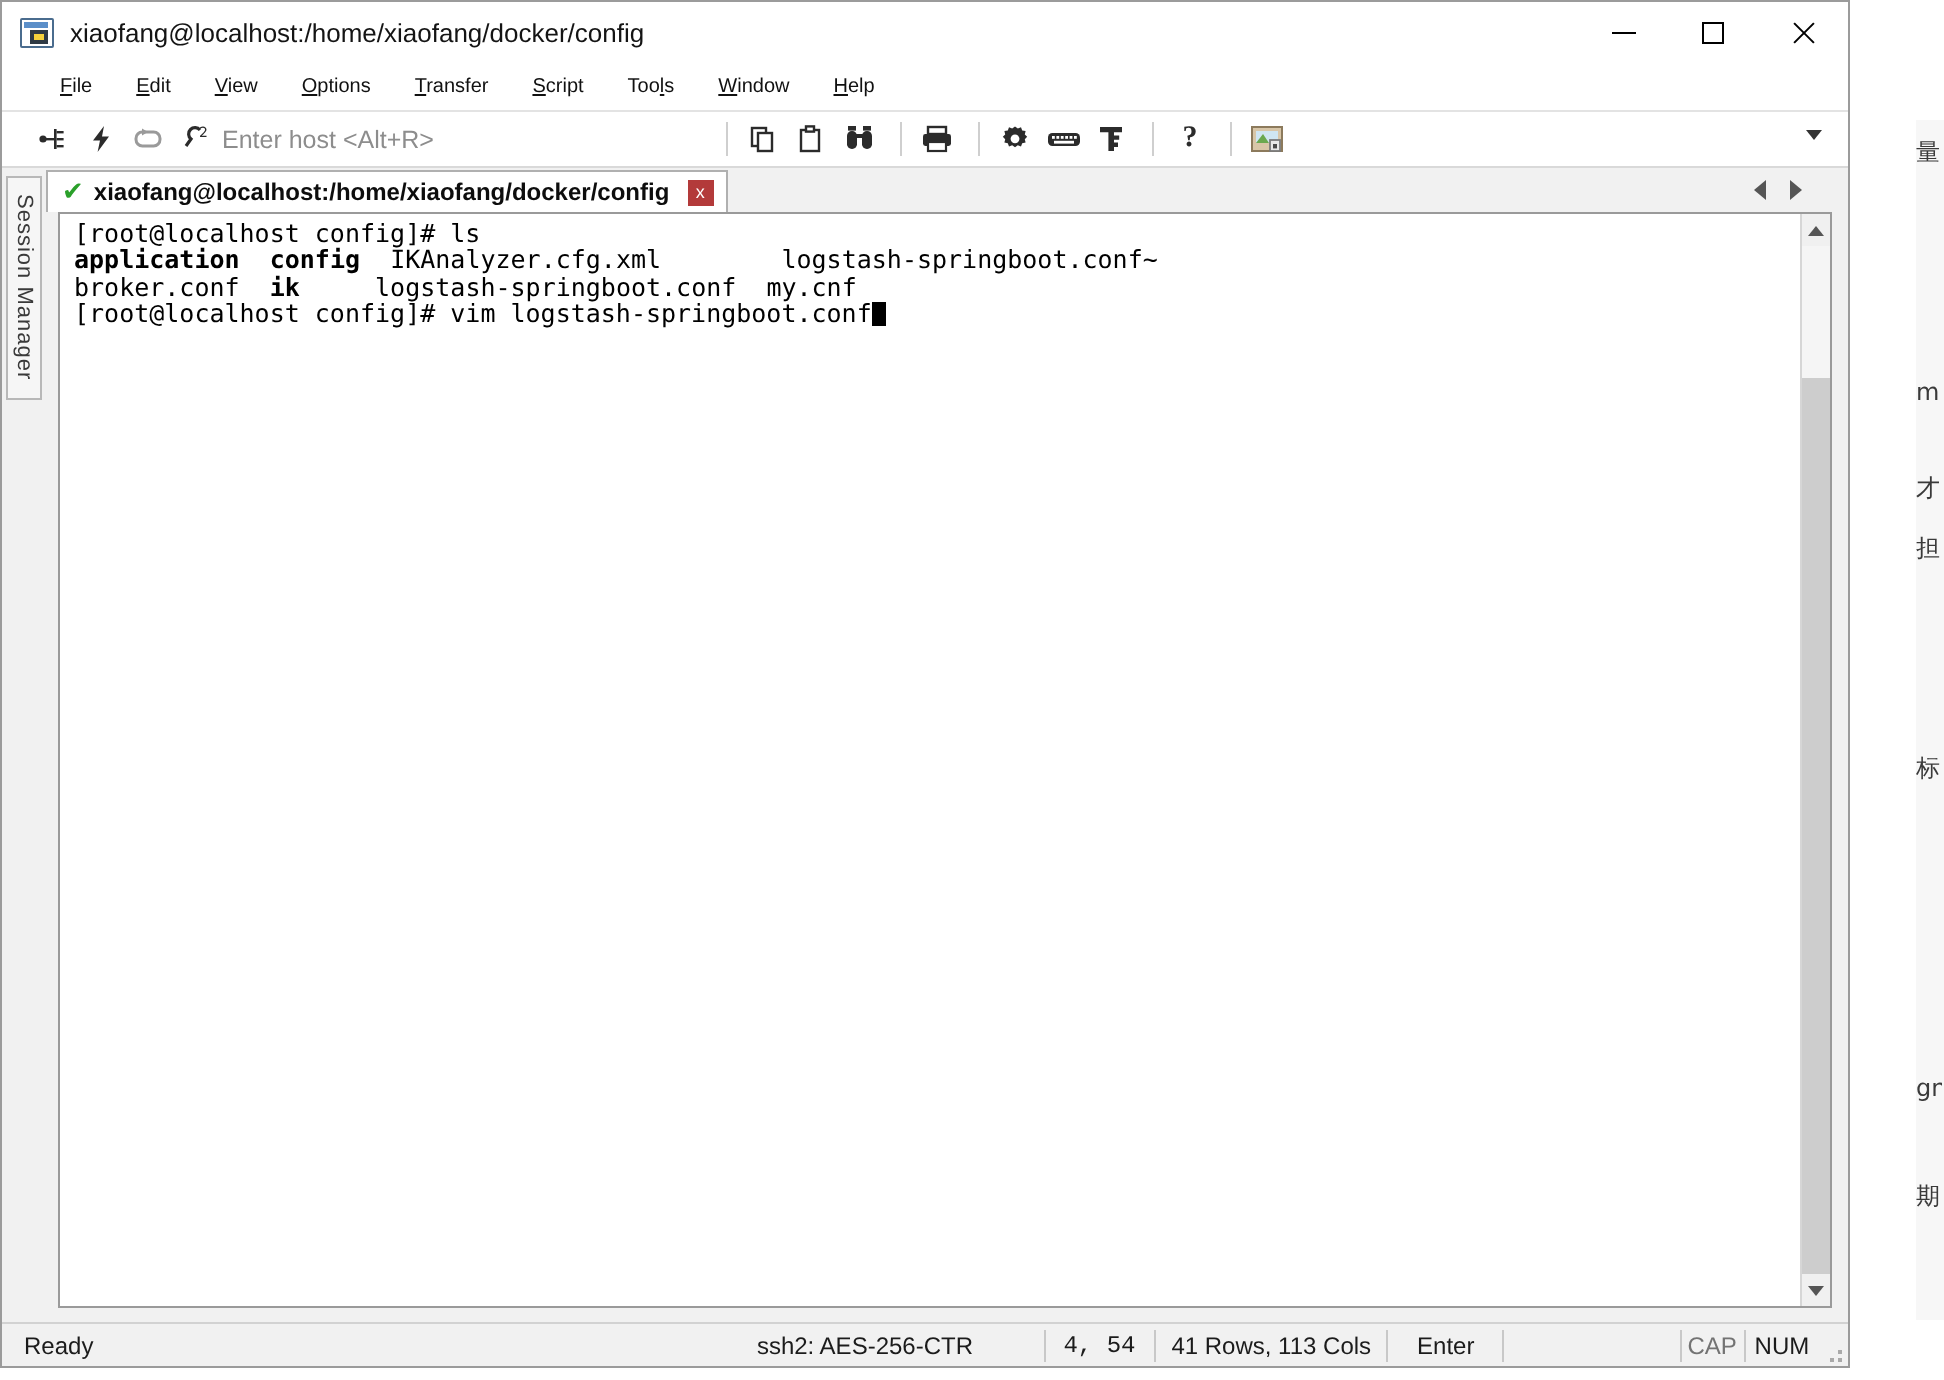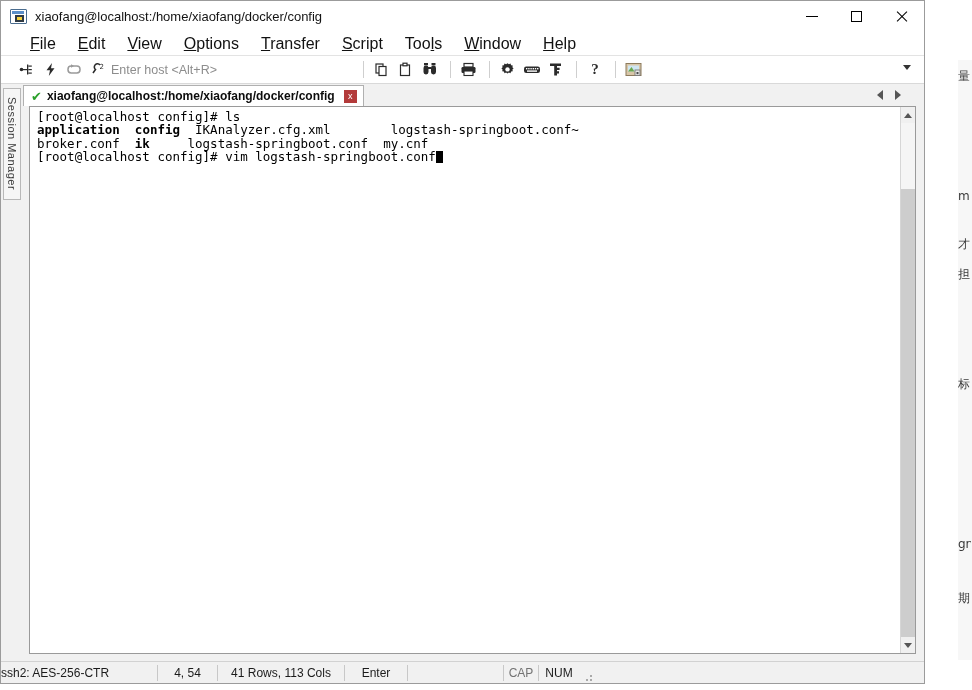--- a/index.html
+++ b/index.html
@@ -96,21 +96,21 @@
 
   
   #menubar {
     height: 24px; min-height: 24px;
     display: flex; align-items: center;
     background: #ffffff;
     padding-left: 18px;
     border-bottom: 1px solid #e3e3e3;
   }
   .menu-item {
-    font-size: 16px; color: #111; padding: 2px 11px; white-space: nowrap;
+    font-size: 10px; color: #111; padding: 2px 11px; white-space: nowrap;
     font-family: "Liberation Sans", sans-serif;
   }
   .menu-item u { text-decoration: underline; }
 
   
   #toolbar {
     height: 28px; min-height: 28px;
     background: #ffffff;
     display: flex; align-items: center;
     padding-left: 14px;
@@ -238,21 +238,21 @@
     background: #f1f1f1;
     border-top: 1px solid #d2d2d2;
     display: flex; align-items: center;
     font-size: 12px; color: #1b1b1b;
     font-family: "Liberation Sans", sans-serif;
   }
   .sb-cell { height: 22px; display: flex; align-items: center; white-space: nowrap; }
   .sb-div { width: 1px; height: 16px; background: #c8c8c8; }
   #sb-ready { padding-left: 11px; width: 410px; }
   #sb-cipher { padding-left: 0px; width: 156px; justify-content: flex-start; }
-  #sb-pos { width: 59px; justify-content: center; }
+  #sb-pos { width: 59px; justify-content: center; font-family: Liberation Mono, monospace; }
   #sb-dims { width: 126px; justify-content: center; }
   #sb-emul { width: 62px; justify-content: center; }
   #sb-spacer { width: 95px; }
   #sb-cap { width: 34px; justify-content: center; color: #737373; }
   #sb-num { width: 40px; justify-content: center; color: #1b1b1b; }
   #sb-grip { width: 16px; position: relative; }
   #sb-grip i {
     position: absolute; width: 2px; height: 2px; background: #a9a9a9;
   }
 </style>
@@ -456,20 +456,21 @@
               <i class="sb-dn"></i>
             </div>
         </div>
       </div>
 
       <div id="term-bottom-pad"></div>
     </div>
   </div>
 
   <div id="statusbar">
+    <div class="sb-cell" id="sb-ready">Ready</div>
     <div class="sb-cell" id="sb-cipher">ssh2: AES-256-CTR</div>
     <div class="sb-div"></div>
     <div class="sb-cell" id="sb-pos">4, 54</div>
     <div class="sb-div"></div>
     <div class="sb-cell" id="sb-dims">41 Rows, 113 Cols</div>
     <div class="sb-div"></div>
     <div class="sb-cell" id="sb-emul">Enter</div>
     <div class="sb-div"></div>
     <div class="sb-cell" id="sb-spacer"></div>
     <div class="sb-div"></div>

